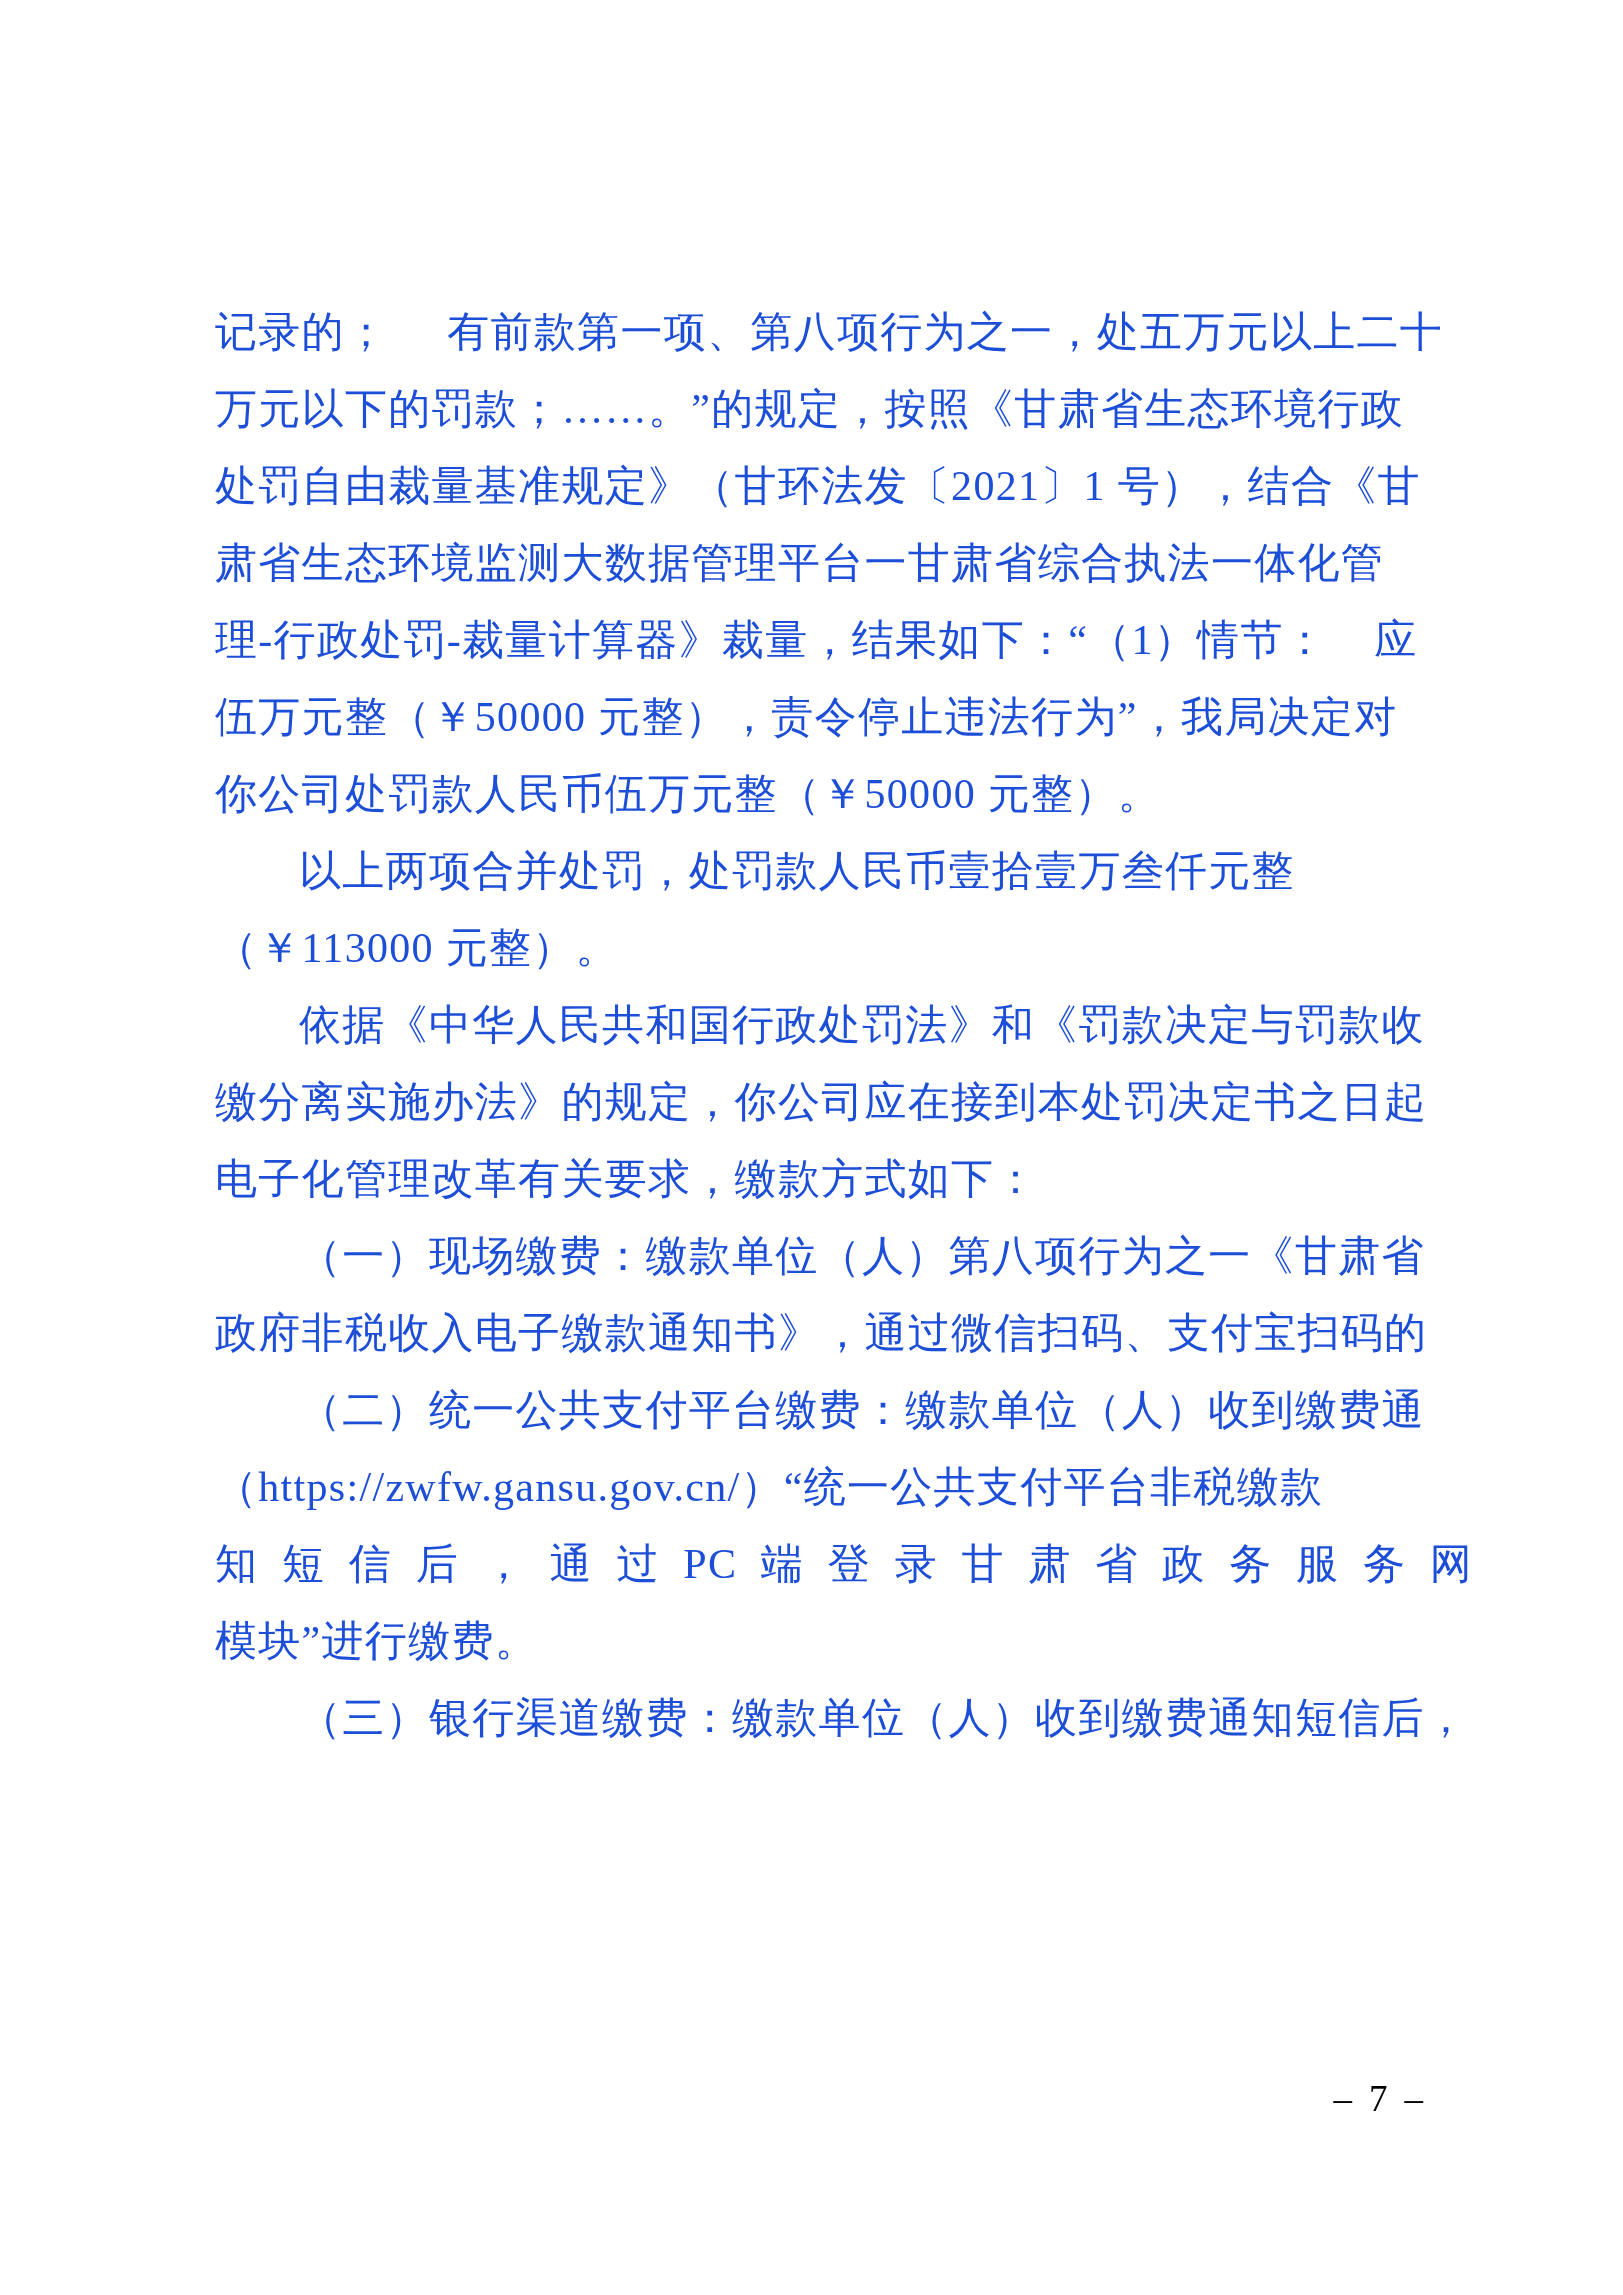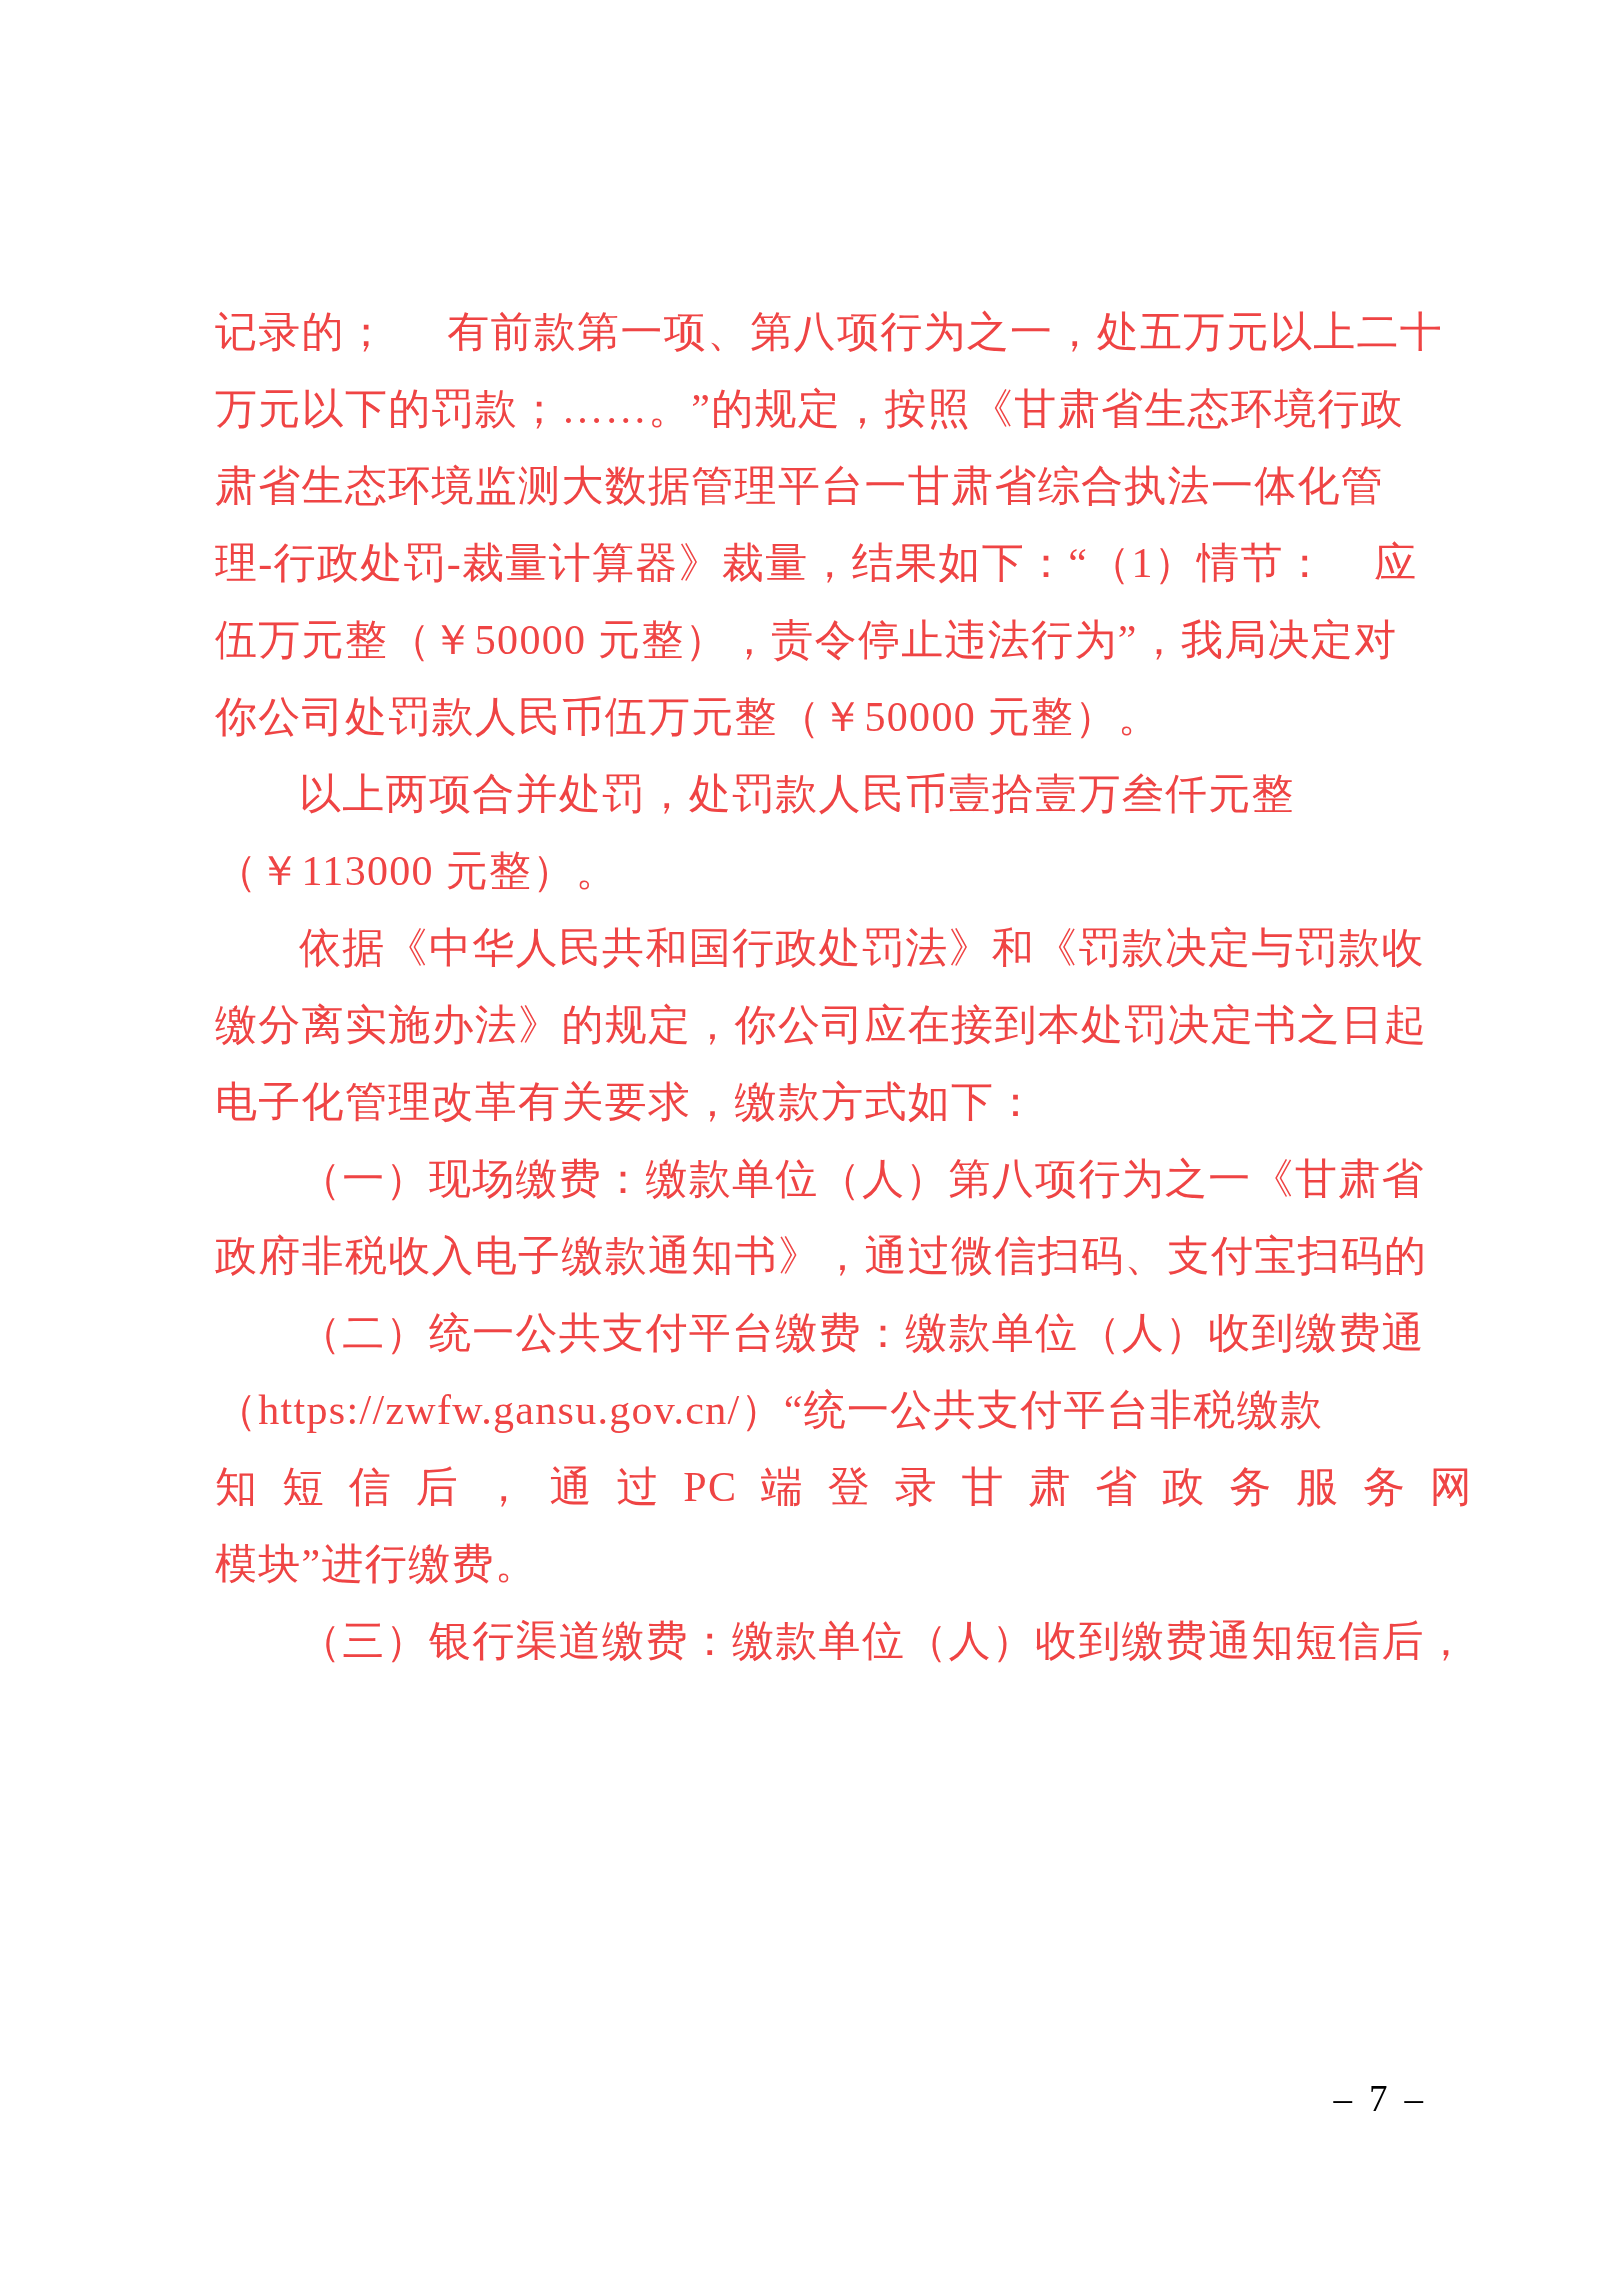--- a/index.html
+++ b/index.html
@@ -22,21 +22,21 @@
     left: 215px;
     top: 294px;
     width: 1217px;
   }
   .line {
     font-size: 42px;
     line-height: 77px;
     height: 77px;
     letter-spacing: 1.3px;
     white-space: pre;
-    color: #ef4444;
+    color: #1d4ed8;
   }
   .line.indent {
     text-indent: 2em;
   }
   .page-number {
     position: absolute;
     left: 215px;
     top: 2073px;
     width: 1212px;
     text-align: right;
@@ -47,20 +47,21 @@
     white-space: pre;
   }
 </style>
 </head>
 <body>
 
 <div class="page">
   <div class="text-block">
     <div class="line">记录的；     有前款第一项、第八项行为之一，处五万元以上二十</div>
     <div class="line">万元以下的罚款；……。”的规定，按照《甘肃省生态环境行政</div>
+    <div class="line">处罚自由裁量基准规定》（甘环法发〔2021〕1 号），结合《甘</div>
     <div class="line">肃省生态环境监测大数据管理平台一甘肃省综合执法一体化管</div>
     <div class="line">理-行政处罚-裁量计算器》裁量，结果如下：“（1）情节：    应</div>
     <div class="line">伍万元整（￥50000 元整），责令停止违法行为”，我局决定对</div>
     <div class="line">你公司处罚款人民币伍万元整（￥50000 元整）。</div>
     <div class="line indent">以上两项合并处罚，处罚款人民币壹拾壹万叁仟元整</div>
     <div class="line">（￥113000 元整）。</div>
     <div class="line indent">依据《中华人民共和国行政处罚法》和《罚款决定与罚款收</div>
     <div class="line">缴分离实施办法》的规定，你公司应在接到本处罚决定书之日起</div>
     <div class="line">电子化管理改革有关要求，缴款方式如下：</div>
     <div class="line indent">（一）现场缴费：缴款单位（人）第八项行为之一《甘肃省</div>

